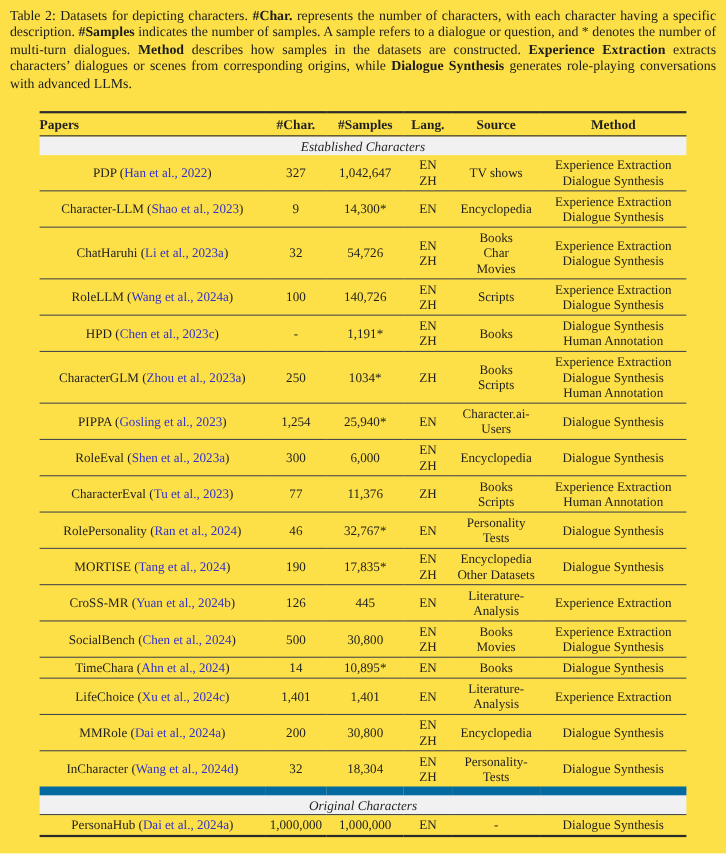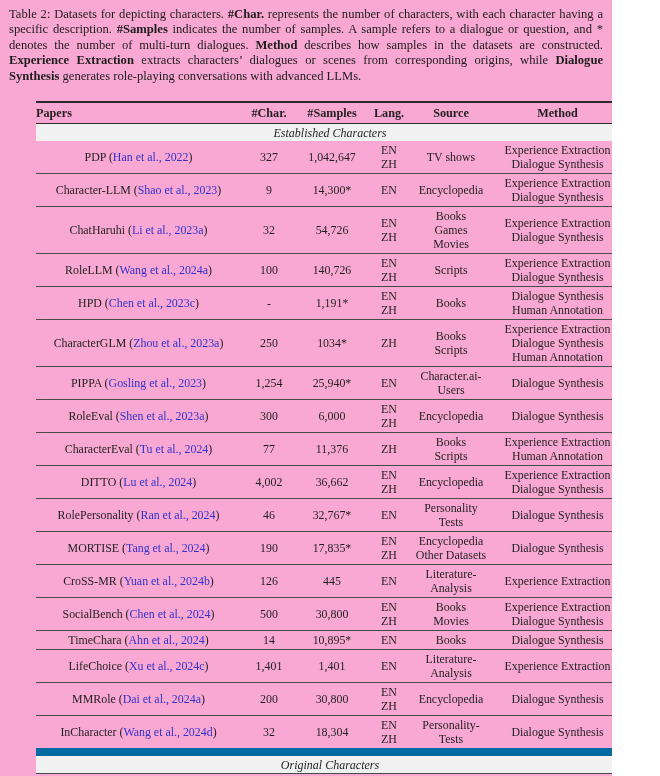--- a/index.html
+++ b/index.html
@@ -6,24 +6,24 @@
     margin: 0;
     padding: 0;
     background: #ffffff;
     width: 660px;
   }
   body {
     font-family: "Liberation Serif", "DejaVu Serif", serif;
     color: #1f1f1f;
   }
   .page {
-    width: 612px;
+    width: 660px;
     height: 776px;
     overflow: hidden;
-    background: #f9a8d4;
+    background: #fde047;
   }
   .caption {
     margin: 0;
     padding: 7px 9px 0 9px;
     font-size: 12.6px;
     line-height: 15.4px;
     text-align: justify;
     color: #1c1c1c;
   }
   .caption .b { font-weight: bold; }
@@ -141,21 +141,21 @@
         <tr class="data-row">
           <td class="c-paper"><span>ChatHaruhi</span> (<span class="cite">Li et al., 2023a</span>)</td>
           <td class="c-center">32</td>
           <td class="c-center">54,726</td>
           <td class="c-center stack">
             <div>EN</div>
             <div>ZH</div>
           </td>
           <td class="c-center stack">
             <div>Books</div>
-            <div>Games</div>
+            <div>Char</div>
             <div>Movies</div>
           </td>
           <td class="c-center stack">
             <div>Experience Extraction</div>
             <div>Dialogue Synthesis</div>
           </td>
         </tr>
         <tr class="data-row">
           <td class="c-paper"><span>RoleLLM</span> (<span class="cite">Wang et al., 2024a</span>)</td>
           <td class="c-center">100</td>
@@ -229,49 +229,33 @@
             <div>ZH</div>
           </td>
           <td class="c-center stack">
             <div>Encyclopedia</div>
           </td>
           <td class="c-center stack">
             <div>Dialogue Synthesis</div>
           </td>
         </tr>
         <tr class="data-row">
-          <td class="c-paper"><span>CharacterEval</span> (<span class="cite">Tu et al., 2024</span>)</td>
+          <td class="c-paper"><span>CharacterEval</span> (<span class="cite">Tu et al., 2023</span>)</td>
           <td class="c-center">77</td>
           <td class="c-center">11,376</td>
           <td class="c-center stack">
             <div>ZH</div>
           </td>
           <td class="c-center stack">
             <div>Books</div>
             <div>Scripts</div>
           </td>
           <td class="c-center stack">
             <div>Experience Extraction</div>
             <div>Human Annotation</div>
-          </td>
-        </tr>
-        <tr class="data-row">
-          <td class="c-paper"><span>DITTO</span> (<span class="cite">Lu et al., 2024</span>)</td>
-          <td class="c-center">4,002</td>
-          <td class="c-center">36,662</td>
-          <td class="c-center stack">
-            <div>EN</div>
-            <div>ZH</div>
-          </td>
-          <td class="c-center stack">
-            <div>Encyclopedia</div>
-          </td>
-          <td class="c-center stack">
-            <div>Experience Extraction</div>
-            <div>Dialogue Synthesis</div>
           </td>
         </tr>
         <tr class="data-row">
           <td class="c-paper"><span>RolePersonality</span> (<span class="cite">Ran et al., 2024</span>)</td>
           <td class="c-center">46</td>
           <td class="c-center">32,767*</td>
           <td class="c-center stack">
             <div>EN</div>
           </td>
           <td class="c-center stack">

